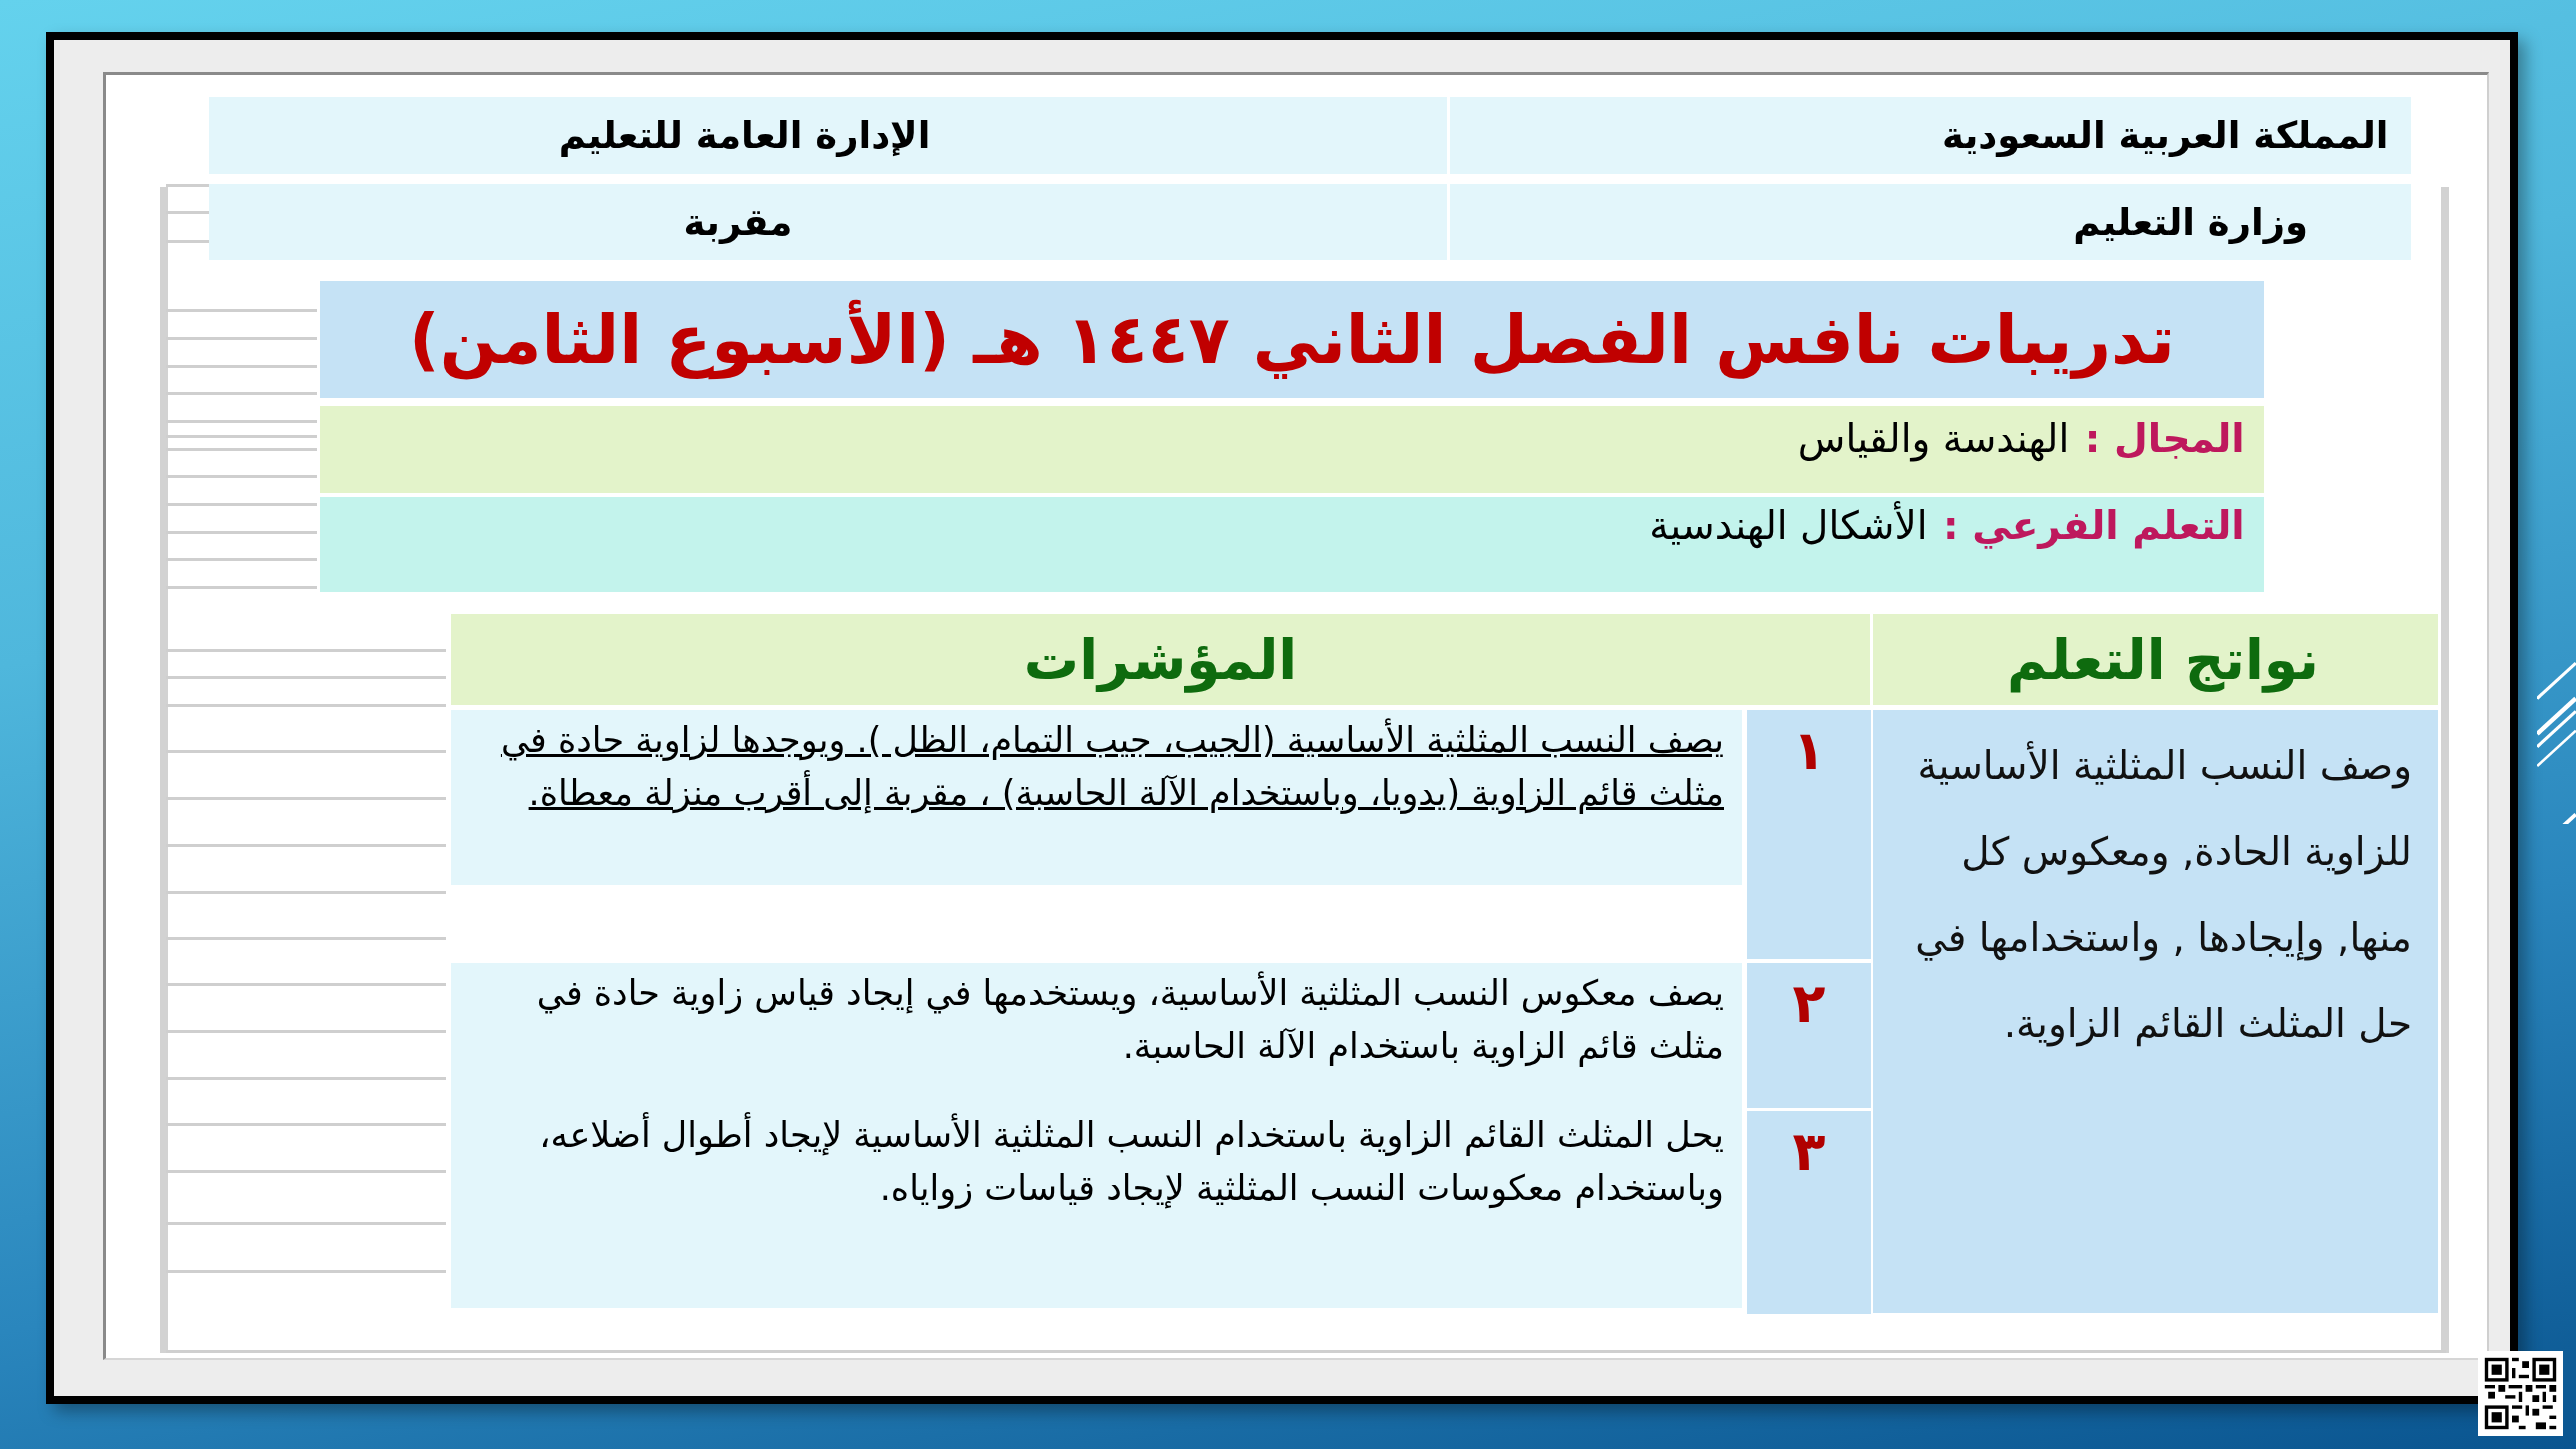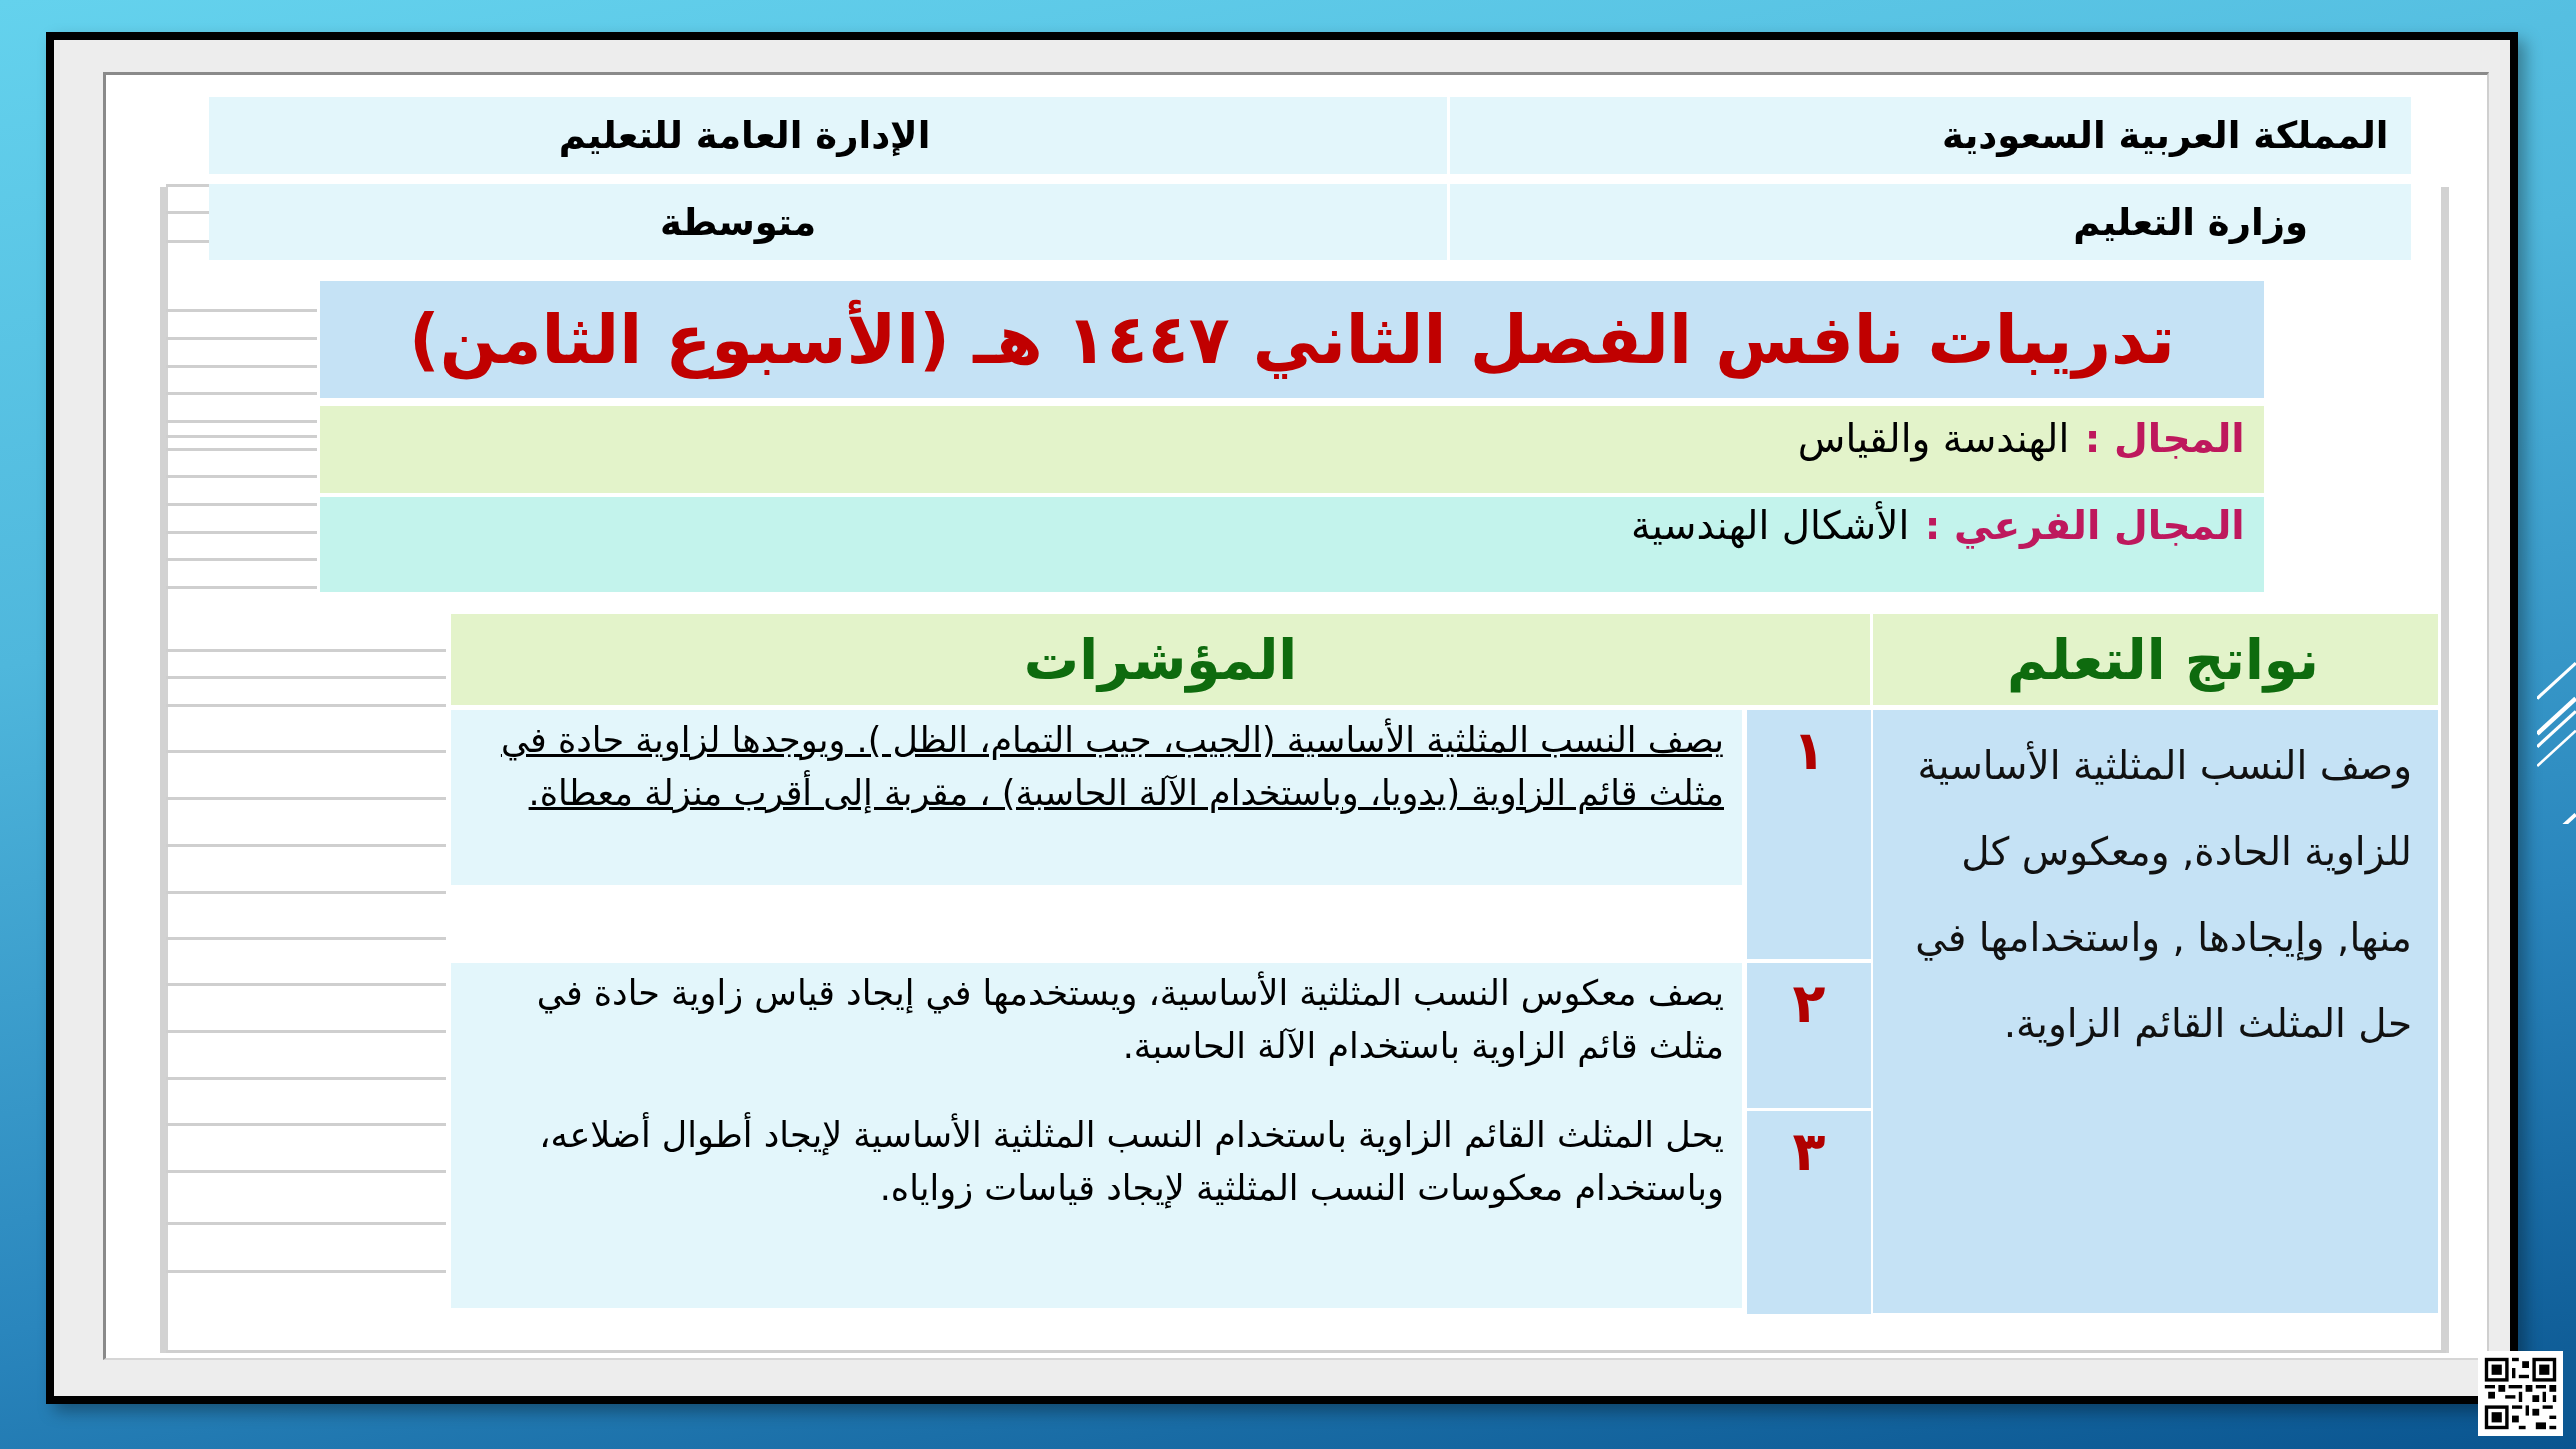--- a/index.html
+++ b/index.html
@@ -249,33 +249,33 @@
 <div class="cell hdr-cell" style="left:1450px;top:97px;width:961px;height:77px;padding-right:22.5px;">
   <span>المملكة العربية السعودية</span>
 </div>
 <div class="cell hdr-cell" style="left:209px;top:97px;width:1238px;height:77px;justify-content:center;padding-right:167px;">
   <span>الإدارة العامة للتعليم</span>
 </div>
 <div class="cell hdr-cell" style="left:1450px;top:184px;width:961px;height:76px;padding-right:103px;">
   <span>وزارة التعليم</span>
 </div>
 <div class="cell hdr-cell" style="left:209px;top:184px;width:1238px;height:76px;justify-content:center;padding-right:180px;">
-  <span>متوسطة</span>
+  <span>مقربة</span>
 </div>
 
 <div class="title-box">
   <span>تدريبات نافس الفصل الثاني ١٤٤٧ هـ (الأسبوع الثامن)</span>
 </div>
 
 <div class="domain-row" style="top:406px;height:87px;background:#E3F3CA;padding-top:10.3px;">
   <span class="domain-label">المجال :</span>
   <span class="domain-value">الهندسة والقياس</span>
 </div>
 <div class="domain-row" style="top:497px;height:95px;background:#C3F3EC;padding-top:6.4px;">
-  <span class="domain-label">المجال الفرعي :</span>
+  <span class="domain-label">التعلم الفرعي :</span>
   <span class="domain-value">الأشكال الهندسية</span>
 </div>
 
 <div class="cell tbl-head" style="left:1873px;top:614px;width:565px;height:91px;padding-left:15px;">
   <span>نواتج التعلم</span>
 </div>
 <div class="cell tbl-head" style="left:451px;top:614px;width:1419px;height:91px;">
   <span>المؤشرات</span>
 </div>
 

